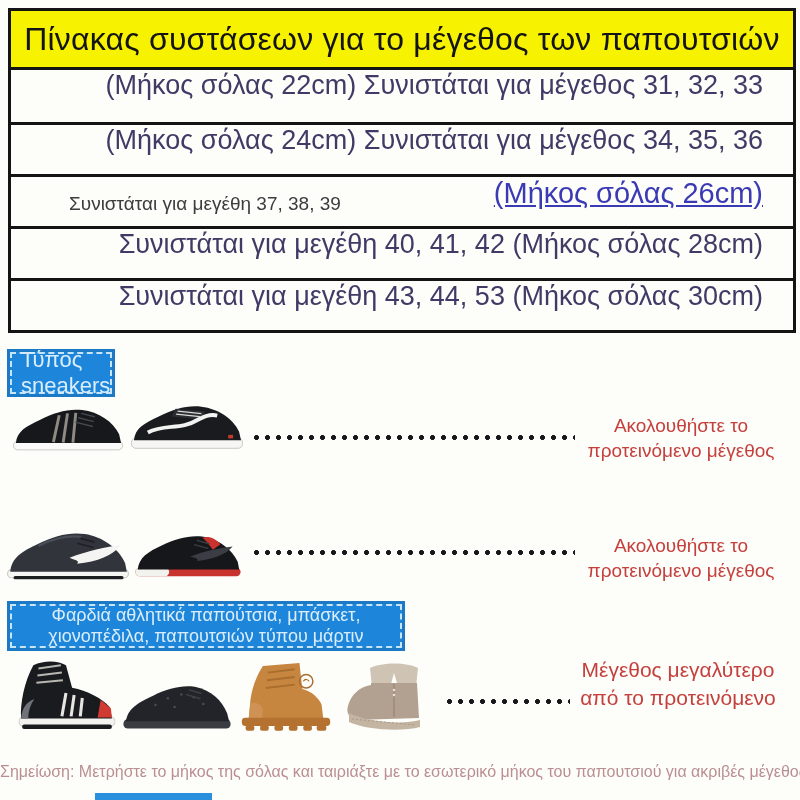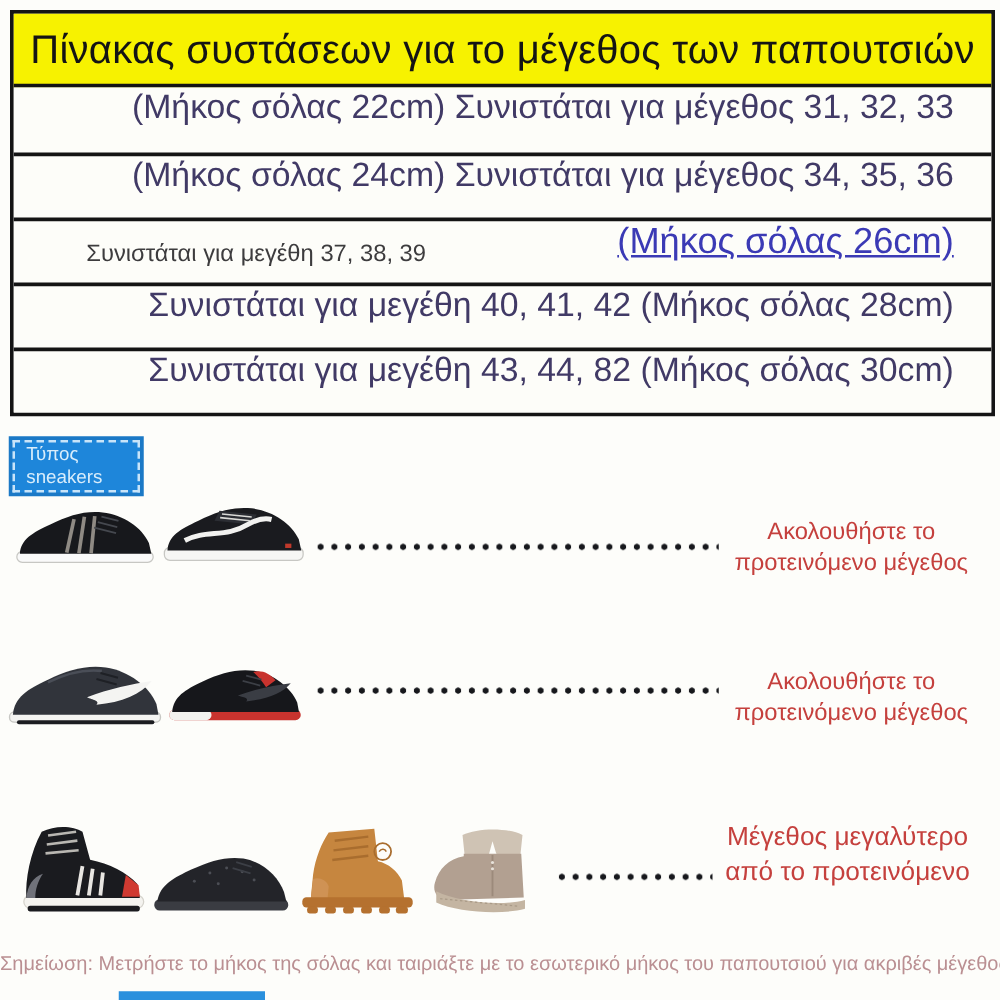--- a/index.html
+++ b/index.html
@@ -32,21 +32,21 @@
   .size-table .row.split .rgt{font-size:29px;color:#3b3ab5;text-decoration:underline;}
 
   
   .blabel{
     position:absolute;background:#1e86da;color:#d9edfb;
     border:2px dashed rgba(230,245,255,.85);
     box-shadow:0 0 0 3px #1b79c6;
     box-sizing:border-box;display:flex;align-items:center;
     line-height:1.18;
   }
-  .blabel.l1{left:10px;top:352px;width:102px;height:42px;font-size:15px;padding-left:9px;text-align:left;}
+  .blabel.l1{left:10px;top:352px;width:102px;height:42px;font-size:22px;padding-left:9px;text-align:left;}
   .blabel.l2{left:10px;top:480px;width:176px;height:38px;font-size:17px;justify-content:center;text-align:center;}
   .blabel.l3{left:10px;top:604px;width:392px;height:44px;font-size:18px;justify-content:center;text-align:center;}
 
   
   .dots{
     position:absolute;height:7px;
     background-image:radial-gradient(circle,#17181c 2.2px,transparent 2.7px);
     background-size:11px 7px;background-position:left center;background-repeat:repeat-x;
   }
   .dots.d1{left:251px;top:434px;width:324px;}
@@ -95,21 +95,21 @@
       <span>(Μήκος σόλας 24cm) Συνιστάται για μέγεθος 34, 35, 36</span>
     </div>
     <div class="row split">
       <span class="lft">Συνιστάται για μεγέθη 37, 38, 39</span>
       <span class="rgt">(Μήκος σόλας 26cm)</span>
     </div>
     <div class="row">
       <span>Συνιστάται για μεγέθη 40, 41, 42 (Μήκος σόλας 28cm)</span>
     </div>
     <div class="row">
-      <span>Συνιστάται για μεγέθη 43, 44, 82 (Μήκος σόλας 30cm)</span>
+      <span>Συνιστάται για μεγέθη 43, 44, 53 (Μήκος σόλας 30cm)</span>
     </div>
   </div>
 
   <div class="blabel l1">
     <span>Τύπος sneakers</span>
   </div>
 
   <svg class="shoe s1a" viewBox="0 0 230 110">
     <rect x="3" y="84" width="224" height="18" rx="9" fill="#fafafa" stroke="#c7c7c3" stroke-width="2"></rect>
     <path d="M8,88 C10,64 28,54 58,40 C88,25 114,17 144,20 C178,24 208,44 220,70 L224,88 Z" fill="#17181c"></path>
@@ -152,20 +152,23 @@
     <path d="M120,58 C150,47 182,40 210,37 C196,54 170,64 134,68 C140,62 128,61 120,58 Z" fill="#3a3d44"></path>
     <path d="M134,24 l26,7 M128,33 l30,8" stroke="#3c3f46" stroke-width="3" fill="none"></path>
   </svg>
 
   <div class="dots d2"></div>
 
   <div class="caption c2">
     <span>Ακολουθήστε το προτεινόμενο μέγεθος</span>
   </div>
 
+  <div class="blabel l3">
+    <span>Φαρδιά αθλητικά παπούτσια, μπάσκετ, χιονοπέδιλα, παπουτσιών τύπου μάρτιν</span>
+  </div>
 
   <svg class="shoe s3a" viewBox="0 0 200 160">
     <rect x="6" y="116" width="188" height="20" rx="10" fill="#f4f3ef" stroke="#d5d3cc" stroke-width="2"></rect>
     <rect x="12" y="132" width="176" height="9" rx="4" fill="#1a1b1f"></rect>
     <path d="M34,16 C56,5 84,7 98,16 L110,60 C140,66 168,80 184,98 L188,120 L10,120 C8,92 16,48 34,16 Z" fill="#1a1b1f"></path>
     <path d="M10,120 C12,100 20,88 36,82 C28,94 24,106 24,120 Z" fill="#70727a"></path>
     <path d="M44,22 l44,-6 M42,36 l48,-6 M40,50 l52,-5" stroke="#b9b7b2" stroke-width="4" fill="none"></path>
     <path d="M98,70 L90,116 M114,74 L108,116 M130,80 L126,116" stroke="#e8e6e2" stroke-width="6"></path>
     <path d="M166,84 L186,100 L188,118 L160,118 Z" fill="#d03a31"></path>
   </svg>

